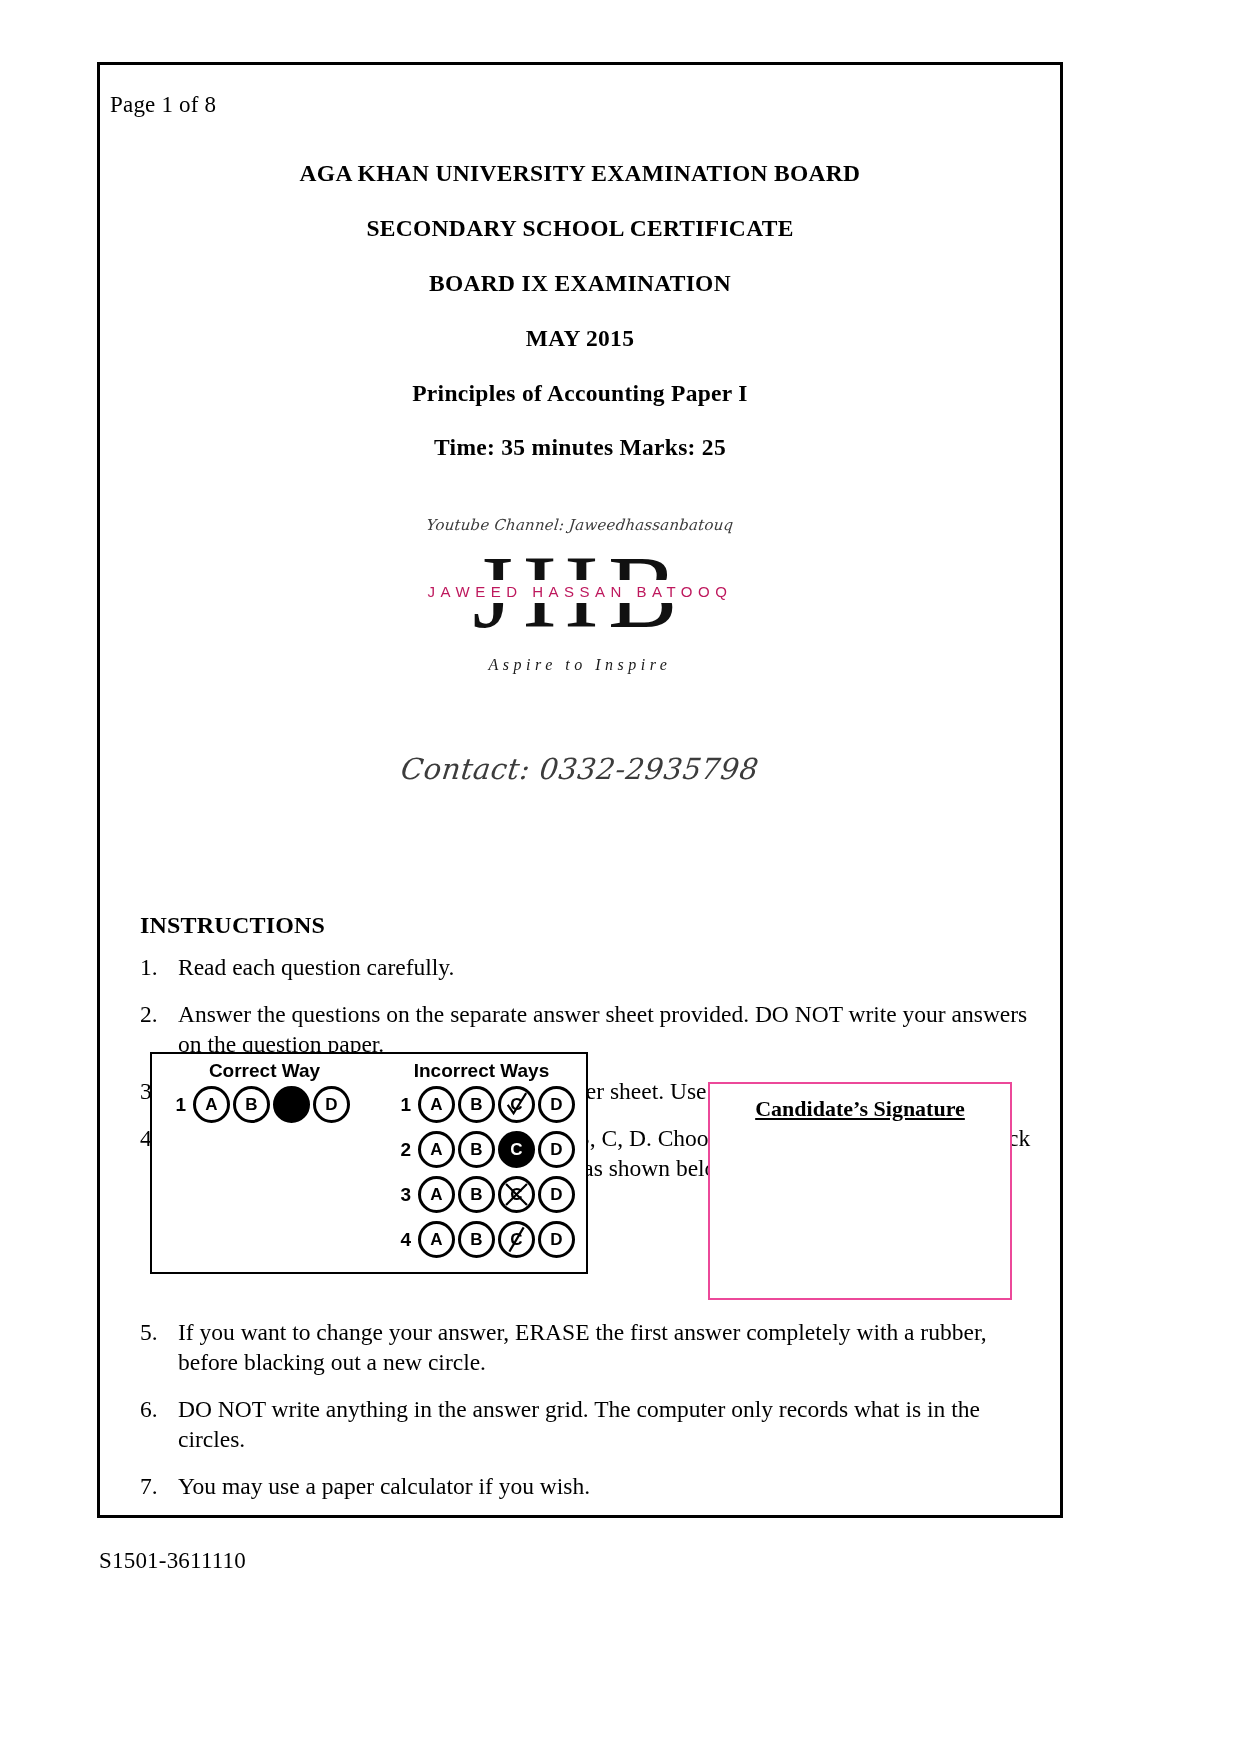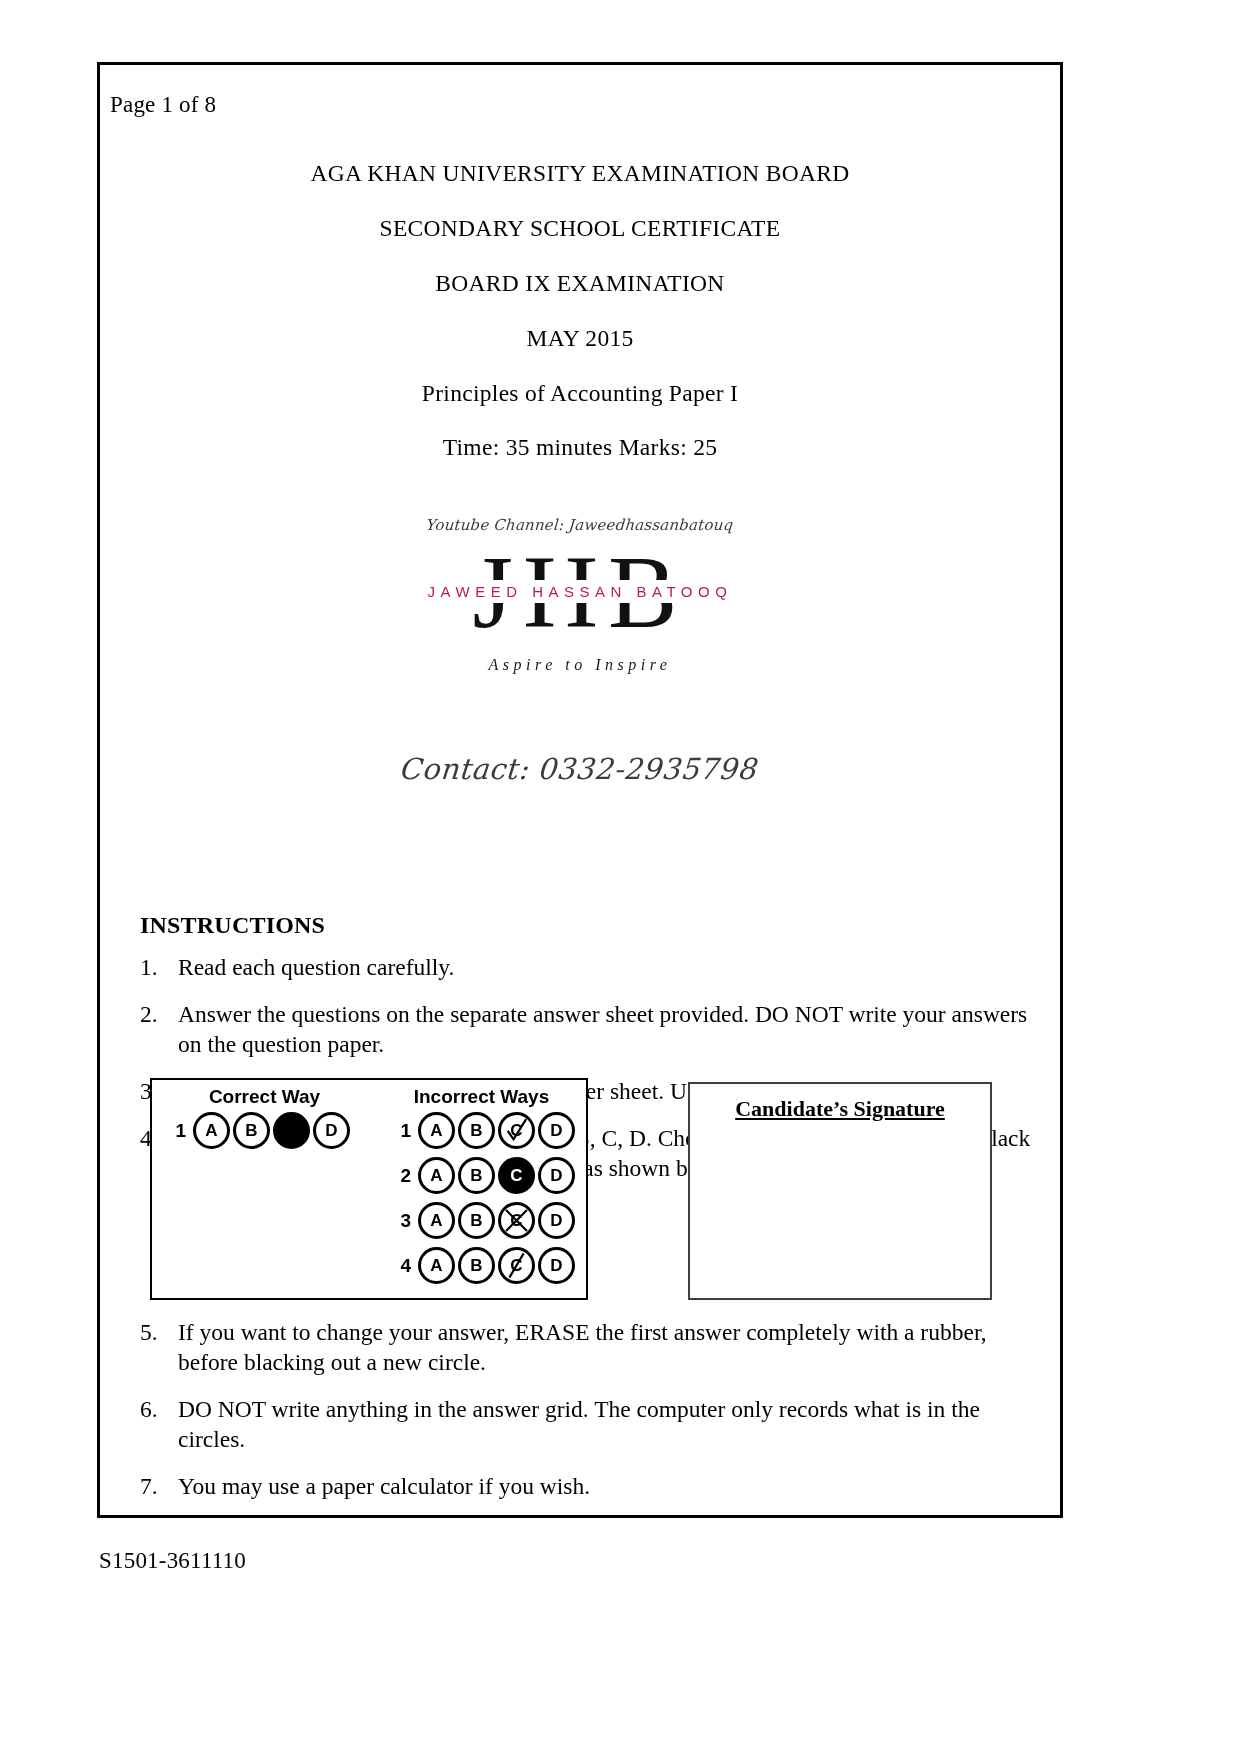--- a/index.html
+++ b/index.html
@@ -46,21 +46,21 @@
 
   
   .headings {
     position: absolute;
     left: 130px;
     top: 160px;
     width: 900px;
     text-align: center;
   }
   .h-line {
-    font-weight: normal;
+    font-weight: bold;
     font-size: 23.5px;
     letter-spacing: 0.3px;
     margin: 0 0 28px 0;
     white-space: nowrap;
   }
   .h-line.t1 { font-size: 23.5px; }
   .h-line.t5 { font-size: 23.5px; margin-bottom: 27px; }
   .h-line.t6 { font-size: 23.5px; margin-bottom: 10px; }
 
   
@@ -173,21 +173,21 @@
     position: absolute;
     left: 140px;
     top: 1317px;
     width: 905px;
   }
 
   
   .bubble-box {
     position: absolute;
     left: 150px;
-    top: 1078px;
+    top: 1052px;
     width: 438px;
     height: 222px;
     border: 2px solid #000;
     box-sizing: border-box;
     background: #fff;
   }
   .bb-head {
     display: flex;
     padding-top: 6px;
   }
@@ -250,25 +250,25 @@
     position: absolute;
     left: 0; top: 0;
     width: 100%; height: 100%;
     pointer-events: none;
   }
   .mark svg { display: block; width: 100%; height: 100%; }
 
   
   .sig-box {
     position: absolute;
-    left: 688px;
+    left: 708px;
     top: 1082px;
     width: 304px;
     height: 218px;
-    border: 2px solid #404040;
+    border: 2px solid #ec4899;
     box-sizing: border-box;
     background: #fff;
   }
   .sig-label {
     margin-top: 12px;
     text-align: center;
     font-size: 22px;
     font-weight: bold;
     text-decoration: underline;
   }

